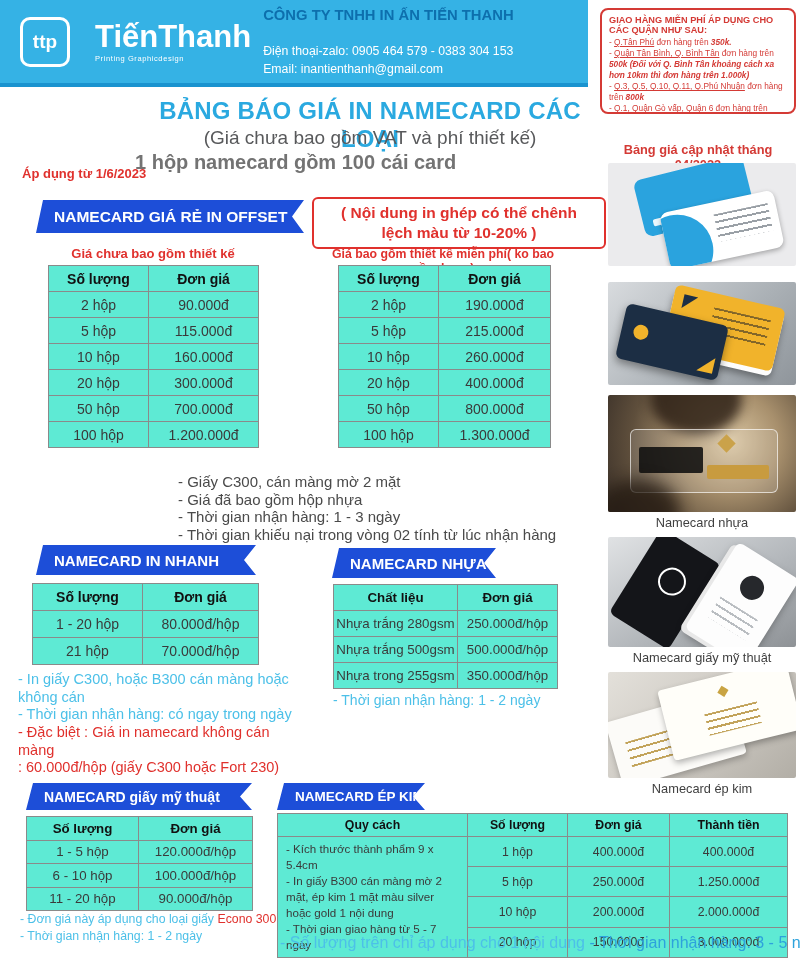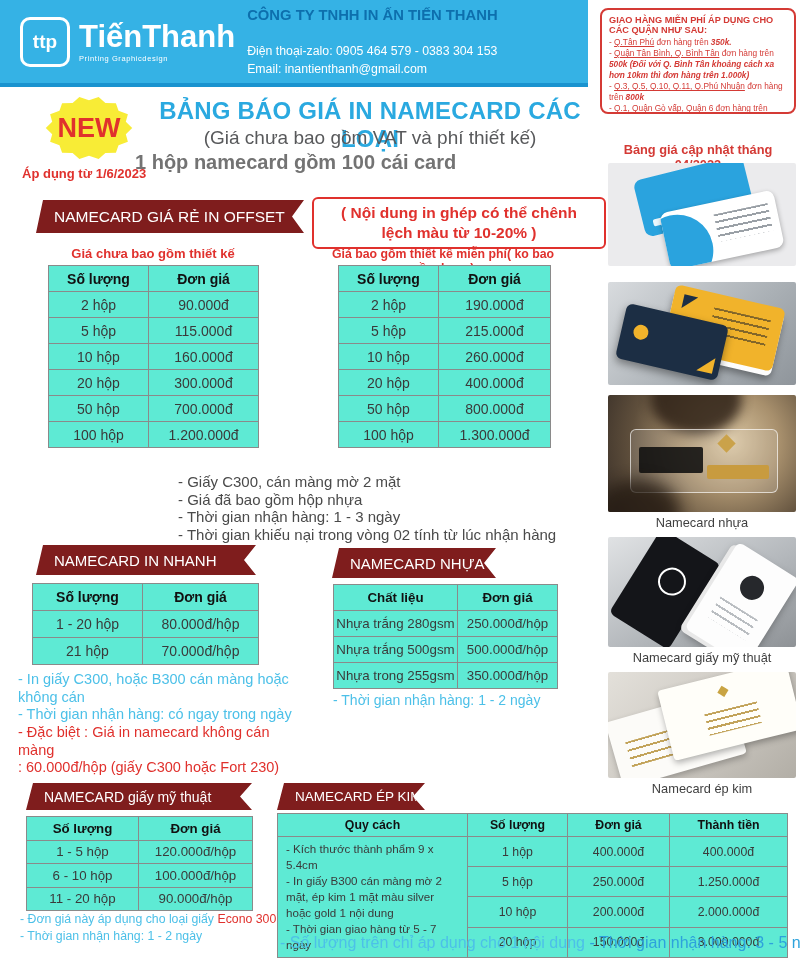--- a/index.html
+++ b/index.html
@@ -2,21 +2,21 @@
 <html><head>
 <meta charset="utf-8">
 <style>
   html,body{margin:0;padding:0;background:#fff;}
   .page{position:relative;width:800px;height:965px;background:#ffffff;
         font-family:"Liberation Sans",sans-serif;overflow:hidden;}
 
   
   .header{position:absolute;left:0;top:0;width:588px;height:83px;background:#35b2e5;
           border-bottom:4px solid #1a93cf;display:flex;align-items:center;}
-  .logo{margin-left:20px;display:flex;align-items:center;gap:9px;color:#fff;flex:0 0 auto;}
+  .logo{margin-left:20px;display:flex;align-items:center;gap:25px;color:#fff;flex:0 0 auto;}
   .logo-box{width:44px;height:44px;border:3px solid #fff;border-radius:10px;display:flex;
             align-items:center;justify-content:center;font-weight:bold;font-size:19px;}
   .logo-name{font-size:31px;font-weight:bold;line-height:1;text-align:right;}
   .logo-tagline{font-size:7.5px;letter-spacing:.6px;margin-top:2px;}
   .header-info{margin-left:12px;color:#fff;font-size:12.3px;line-height:1.42;}
   .company{color:#0d6fad;font-weight:bold;font-size:14.8px;margin-bottom:17px;}
 
   
   .ship-box{position:absolute;left:600px;top:8px;width:196px;height:106px;border:2px solid #d43a35;
             border-radius:8px;box-sizing:border-box;padding:5px 7px;color:#d43a35;overflow:hidden;}
@@ -34,21 +34,21 @@
   .apply-from{position:absolute;left:22px;top:166px;color:#e0312d;font-weight:bold;font-size:13px;}
   .doc-title{position:absolute;left:135px;top:97px;width:470px;text-align:center;color:#2aa9e0;
              font-weight:bold;font-size:24px;letter-spacing:.2px;}
   .doc-subtitle{position:absolute;left:135px;top:127px;width:470px;text-align:center;color:#58595b;font-size:19px;}
   .doc-highlight{position:absolute;left:135px;top:151px;width:470px;text-align:left;color:#737373;
                  font-weight:bold;font-size:20px;}
   .update-caption{position:absolute;left:600px;top:142px;width:196px;text-align:center;color:#d43a35;
                   font-weight:bold;font-size:12.8px;}
 
   
-  .banner{position:absolute;background:#7f1d1d;color:#fff;font-weight:normal;display:flex;align-items:center;
+  .banner{position:absolute;background:#1d4ed8;color:#fff;font-weight:bold;display:flex;align-items:center;
           padding-left:18px;box-sizing:border-box;
           clip-path:polygon(7px 0,100% 0,calc(100% - 12px) 50%,100% 100%,0 100%);}
   .bn-offset{left:36px;top:200px;width:268px;height:33px;font-size:15.5px;}
   .bn-fast{left:36px;top:545px;width:220px;height:30px;font-size:15px;}
   .bn-plastic{left:332px;top:548px;width:164px;height:30px;font-size:15px;}
   .bn-art{left:26px;top:783px;width:226px;height:27px;font-size:14px;}
   .bn-foil{left:277px;top:783px;width:148px;height:27px;font-size:13.5px;}
 
   .warning-box{position:absolute;left:312px;top:197px;width:294px;height:52px;border:2px solid #e0312d;
                border-radius:6px;box-sizing:border-box;color:#e0312d;font-weight:bold;font-size:15.5px;
@@ -169,26 +169,20 @@
 
   <div class="ship-box">
     <div class="ship-title">GIAO HÀNG MIỄN PHÍ ÁP DỤNG CHO CÁC QUẬN NHƯ SAU:</div>
     <div class="ship-item"><span class="lead">Q.Tân Phú</span><span> đơn hàng trên </span><span class="strong">350k.</span></div>
     <div class="ship-item"><span class="lead">Quận Tân Bình, Q. Bình Tân</span><span> đơn hàng trên </span><span class="strong">500k (Đối với Q. Bình Tân khoảng cách xa hơn 10km thì đơn hàng trên 1.000k)</span></div>
     <div class="ship-item"><span class="lead">Q.3, Q.5, Q.10, Q.11, Q.Phú Nhuận</span><span> đơn hàng trên </span><span class="strong">800k</span></div>
     <div class="ship-item"><span class="lead">Q.1, Quận Gò vấp, Quận 6</span><span> đơn hàng trên </span></div>
 
   </div>
 
-  <div class="new-badge">
-    <svg viewBox="0 0 100 100" preserveAspectRatio="none" aria-hidden="true">
-      <polygon fill="#f8ec36" points="98,50 90.9,59.3 93.2,70.8 82.8,76.2 79.9,87.5 68.2,87.8 60.7,96.8 50,92 39.3,96.8 31.8,87.8 20.1,87.5 17.2,76.2 6.8,70.8 9.1,59.3 2,50 9.1,40.7 6.8,29.2 17.2,23.8 20.1,12.5 31.8,12.2 39.3,3.2 50,8 60.7,3.2 68.2,12.2 79.9,12.5 82.8,23.8 93.2,29.2 90.9,40.7"></polygon>
-    </svg>
-    <span>NEW</span>
-  </div>
   <div class="apply-from">Áp dụng từ 1/6/2023</div>
   <div class="doc-title">BẢNG BÁO GIÁ IN NAMECARD CÁC LOẠI</div>
   <div class="doc-subtitle">(Giá chưa bao gồm VAT và phí thiết kế)</div>
   <div class="doc-highlight">1 hộp namecard gồm 100 cái card</div>
   <div class="update-caption">Bảng giá cập nhật tháng 04/2023</div>
 
   <div class="banner bn-offset">NAMECARD GIÁ RẺ IN OFFSET</div>
   <div class="warning-box">( Nội dung in ghép có thể chênh lệch màu từ 10-20% )</div>
   <div class="table-caption cap1">Giá chưa bao gồm thiết kế</div>
   <div class="table-caption cap2">Giá bao gồm thiết kế miễn phí( ko bao gồm logo )</div>

